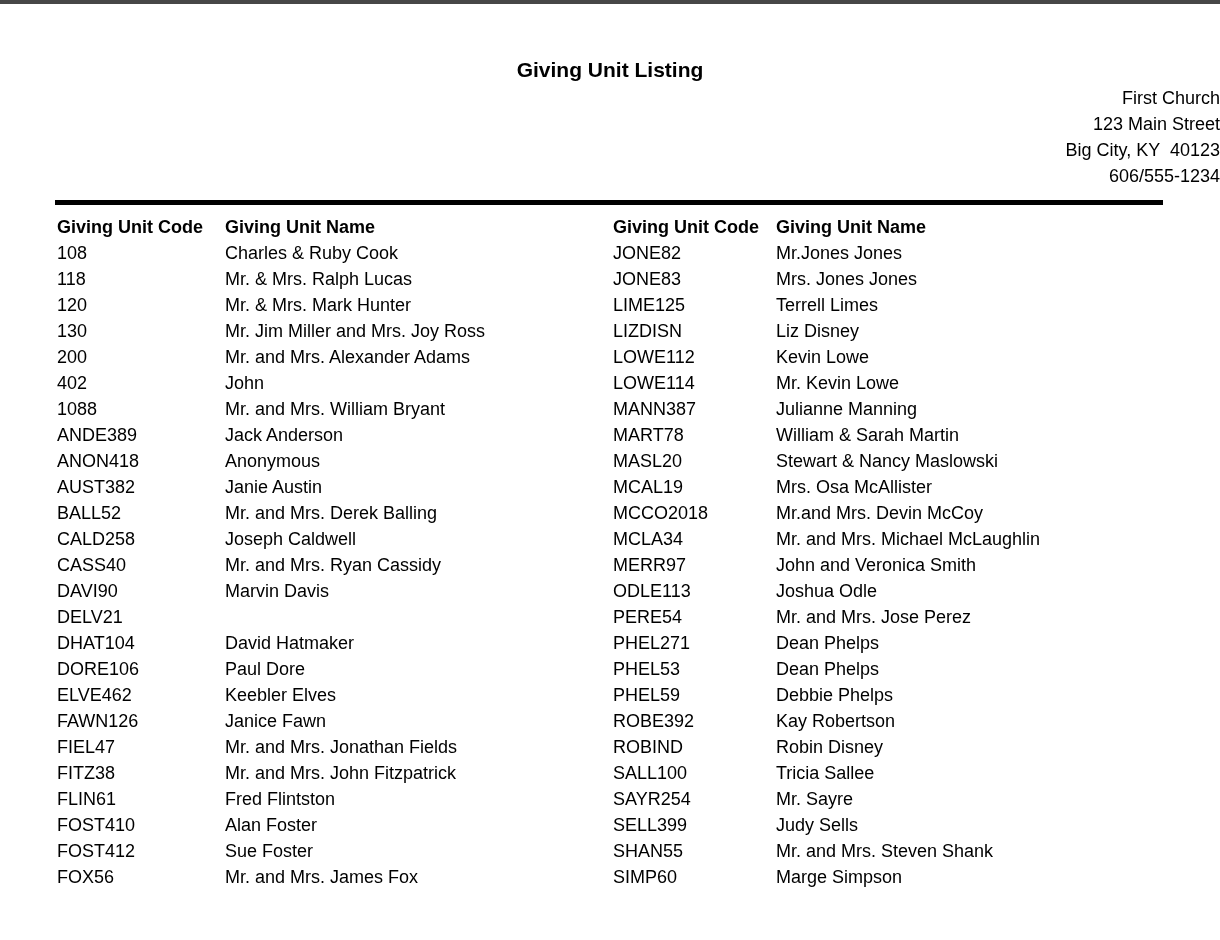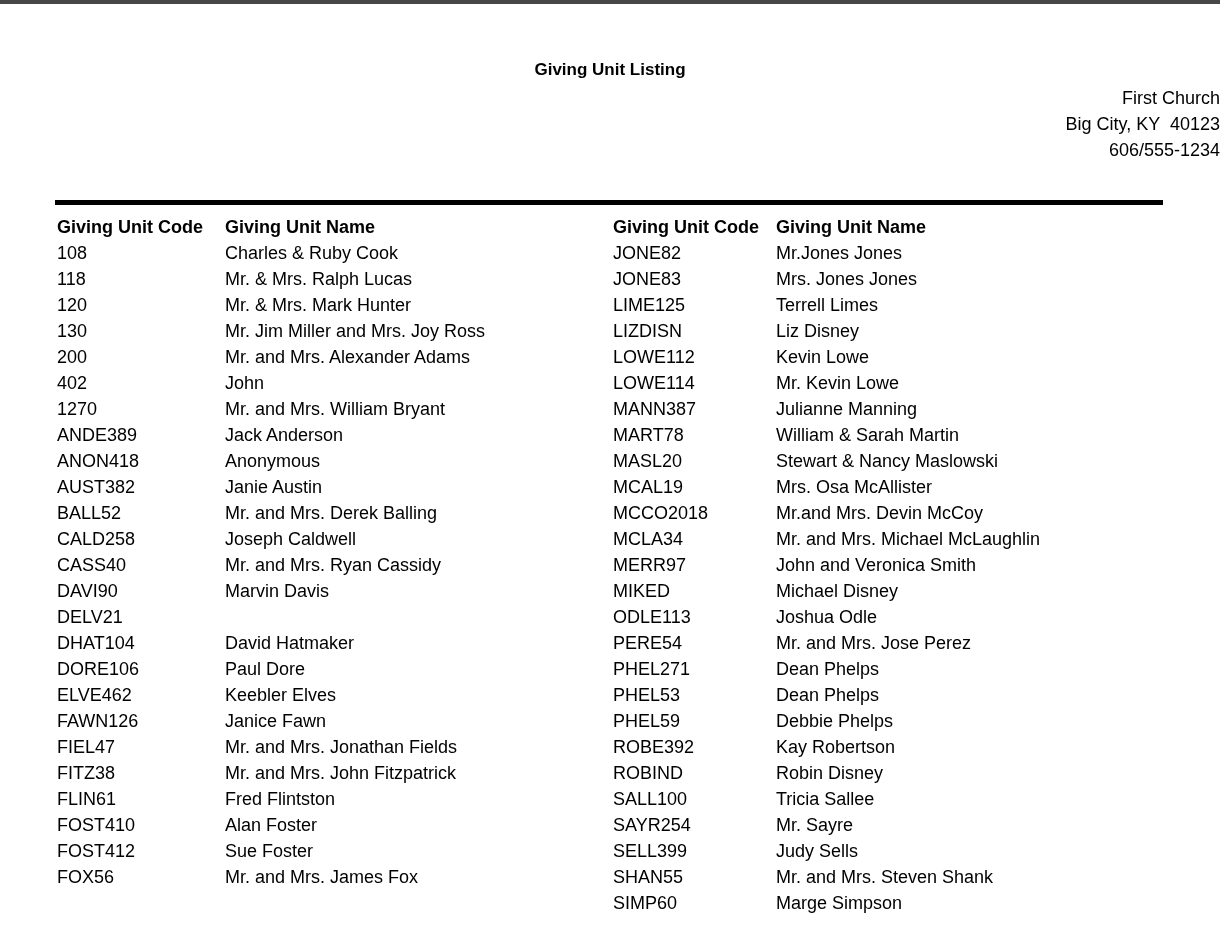--- a/index.html
+++ b/index.html
@@ -19,21 +19,21 @@
     background: #474747;
   }
   .report-header {
     position: absolute;
     top: 55px;
     left: 0;
     width: 100%;
     text-align: center;
   }
   .report-title {
-    font-size: 17px;
+    font-size: 21px;
     font-weight: bold;
     line-height: 30px;
     white-space: pre;
   }
   .addr {
     font-size: 18px;
     line-height: 26px;
     white-space: pre;
     text-align: right;
   }
@@ -64,20 +64,21 @@
   .gtable.right .cell.code { width: 163px; }
 </style>
 </head>
 <body style="background: rgb(255, 255, 255); color: rgb(0, 0, 0);">
 
 <div class="top-bar" style="background: rgb(71, 71, 71);"></div>
 
 <div class="report-header">
   <div class="report-title">Giving Unit Listing</div>
   <div class="addr">First Church</div>
+  <div class="addr">123 Main Street</div>
   <div class="addr">Big City, KY  40123</div>
   <div class="addr">606/555-1234</div>
 </div>
 
 <div class="divider" style="background: rgb(0, 0, 0);"></div>
 
 <div class="gtable left">
   <div class="trow thead">
     <span class="cell code">Giving Unit Code</span>
     <span class="cell name">Giving Unit Name</span>
@@ -107,21 +108,21 @@
     <span class="cell code">200</span>
     <span class="cell name">Mr. and Mrs. Alexander Adams</span>
   </div>
 
   <div class="trow">
     <span class="cell code">402</span>
     <span class="cell name">John</span>
   </div>
 
   <div class="trow">
-    <span class="cell code">1270</span>
+    <span class="cell code">1088</span>
     <span class="cell name">Mr. and Mrs. William Bryant</span>
   </div>
 
 
   <div class="trow">
     <span class="cell code">ANDE389</span>
     <span class="cell name">Jack Anderson</span>
   </div>
 
   <div class="trow">
@@ -275,24 +276,20 @@
   <div class="trow">
     <span class="cell code">MCLA34</span>
     <span class="cell name">Mr. and Mrs. Michael McLaughlin</span>
   </div>
 
   <div class="trow">
     <span class="cell code">MERR97</span>
     <span class="cell name">John and Veronica Smith</span>
   </div>
 
-  <div class="trow">
-    <span class="cell code">MIKED</span>
-    <span class="cell name">Michael Disney</span>
-  </div>
 
 
   <div class="trow">
     <span class="cell code">ODLE113</span>
     <span class="cell name">Joshua Odle</span>
   </div>
 
   <div class="trow">
     <span class="cell code">PERE54</span>
     <span class="cell name">Mr. and Mrs. Jose Perez</span>

